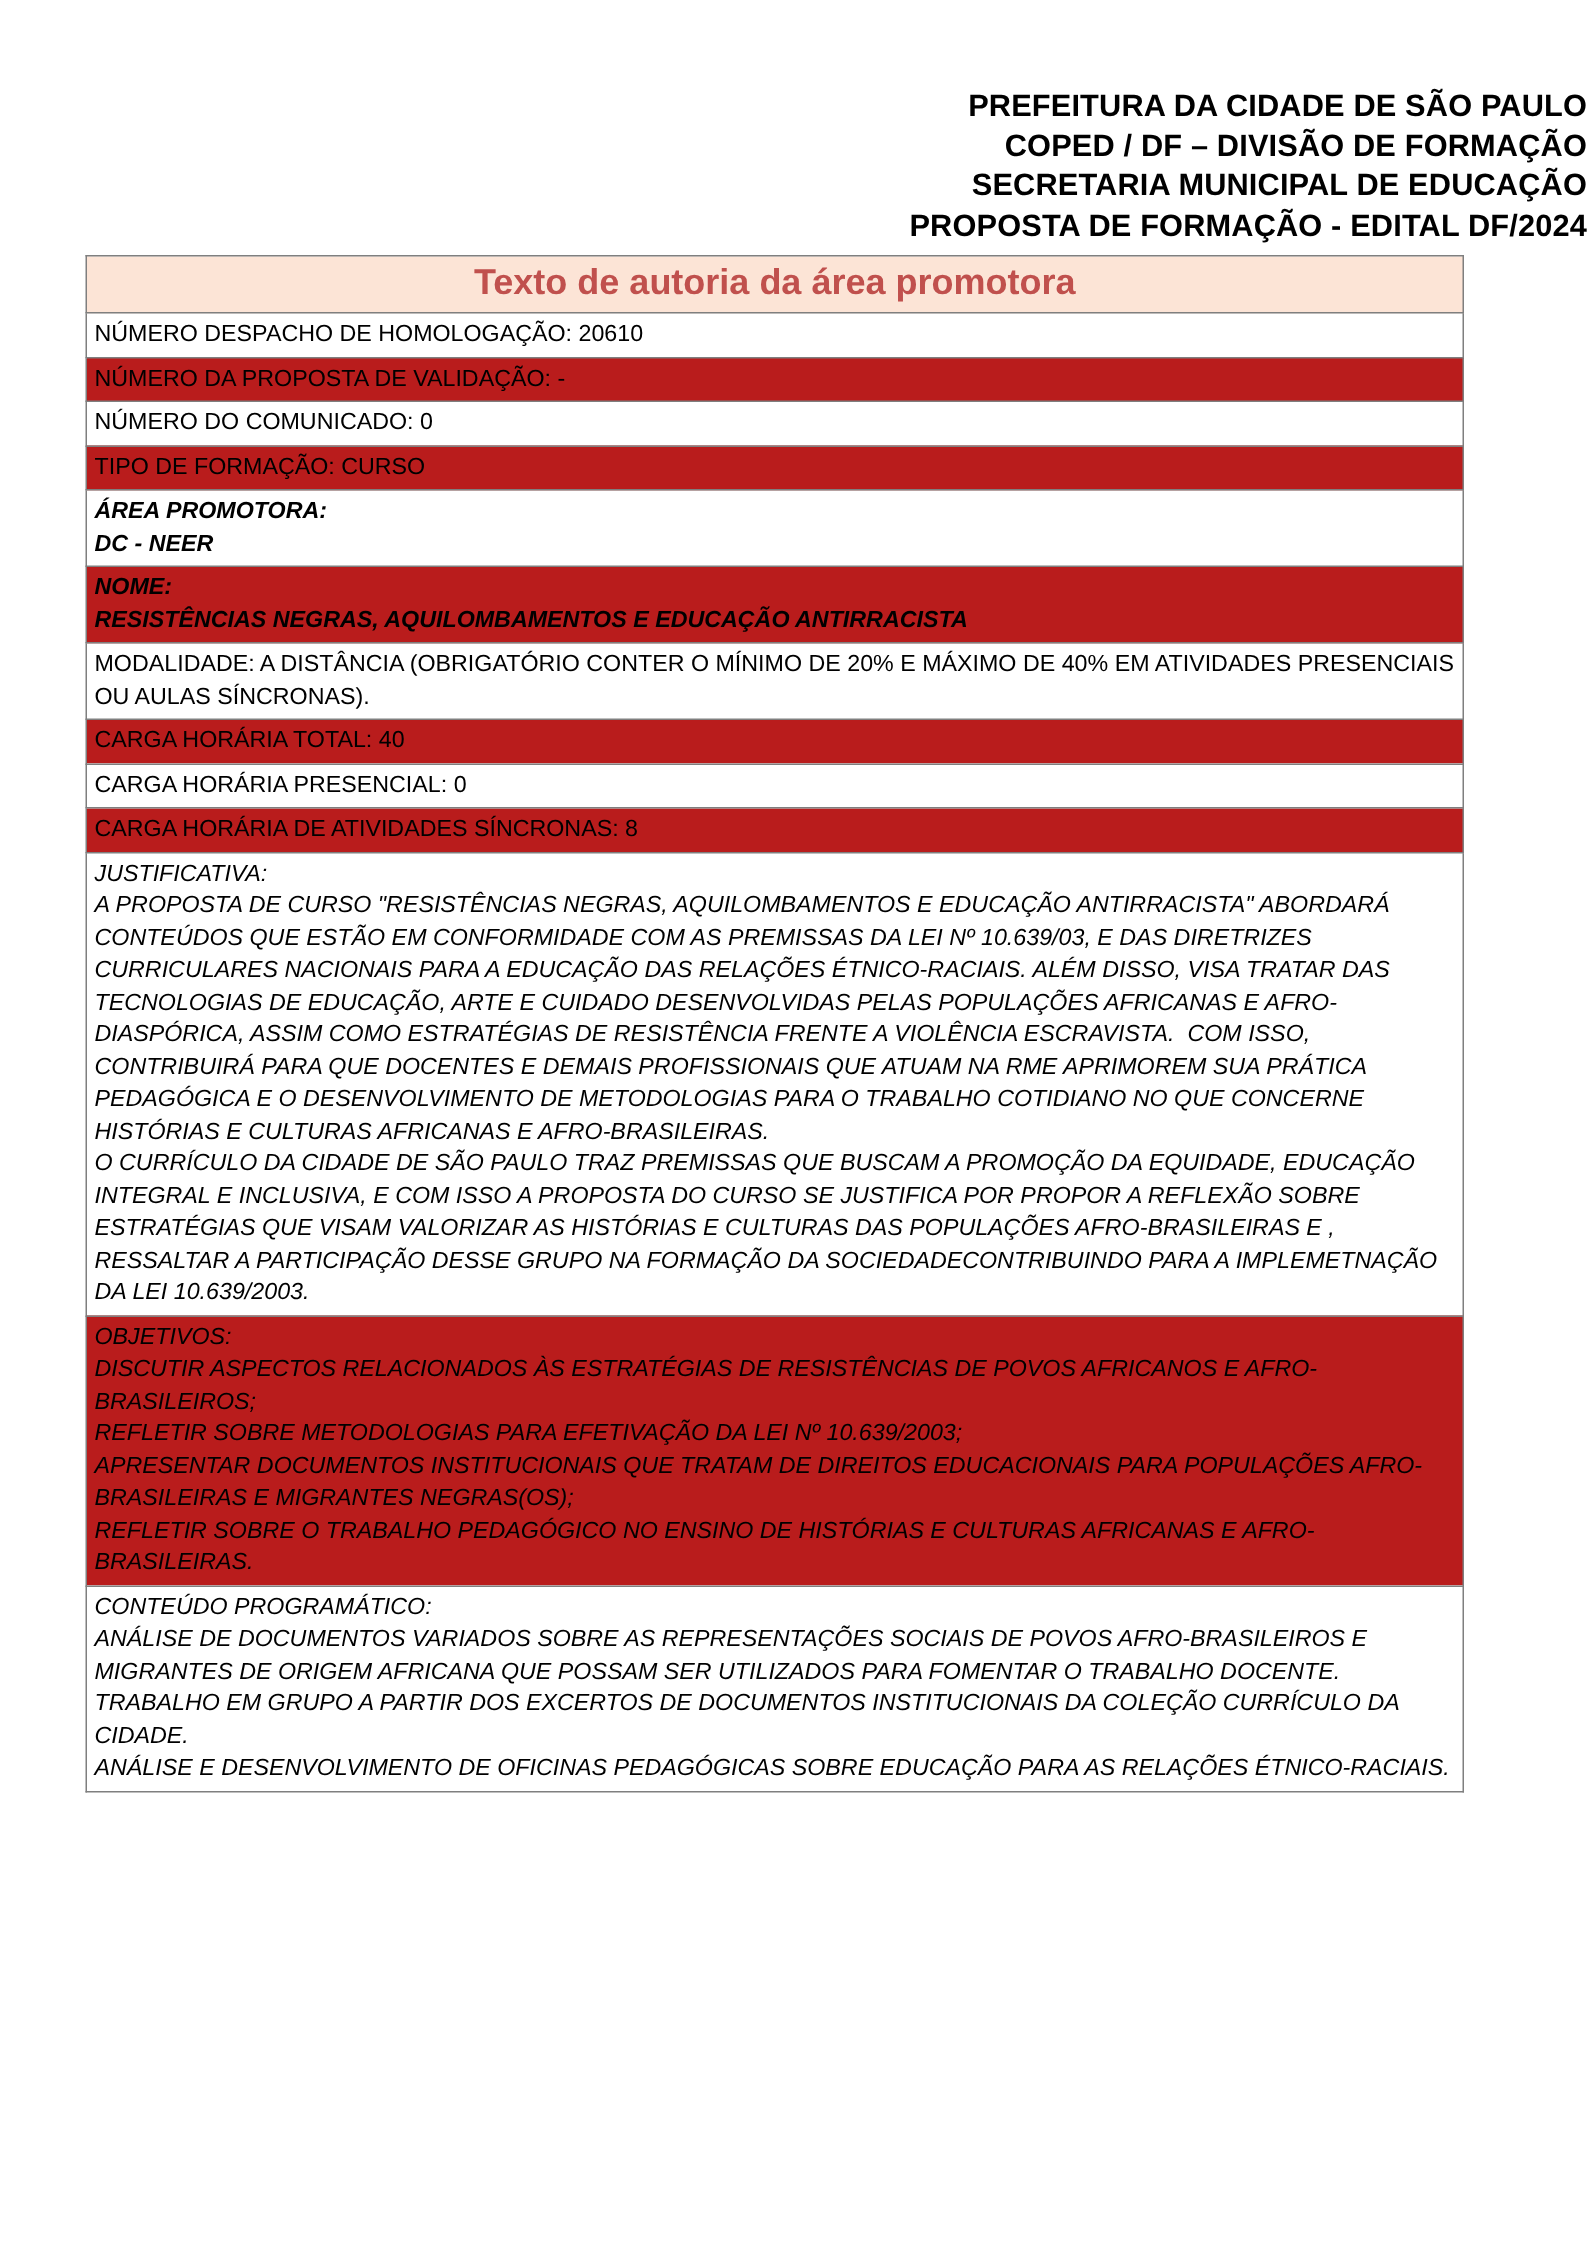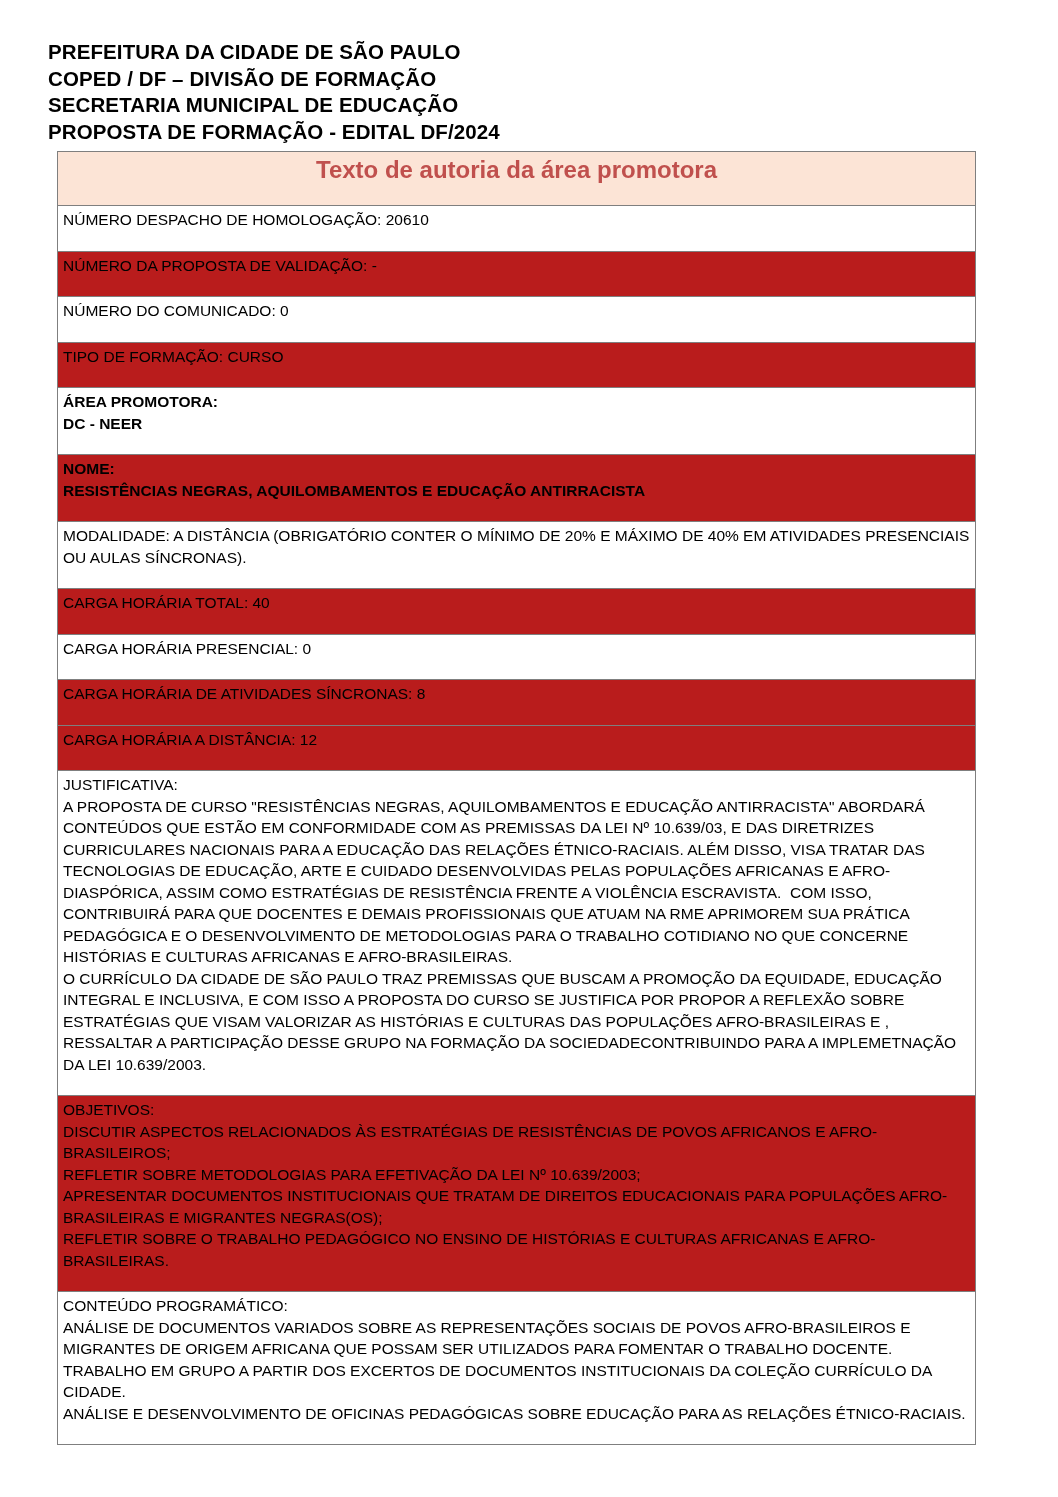--- a/index.html
+++ b/index.html
@@ -14,44 +14,43 @@
     color: #000000;
     overflow: hidden;
   }
   .page {
     position: relative;
     width: 1058px;
     height: 1497px;
     box-sizing: border-box;
   }
   .doc-header {
-    padding-top: 39px;
-    text-align: left;
-    margin-left: 48px;
+    padding-top: 58px;
+    text-align: right;
   }
   .doc-header .hline {
     font-size: 20.5px;
     font-weight: bold;
     line-height: 26.5px;
     letter-spacing: 0.1px;
     white-space: nowrap;
   }
   .table-wrap {
     margin-top: 6px;
     margin-left: 57px;
     width: 919px;
   }
   table.proposta {
     width: 919px;
     border-collapse: collapse;
     table-layout: fixed;
   }
   table.proposta td {
     border: 1px solid #7f7f7f;
-    padding: 3px 5px 20px 5px;
+    padding: 3px 5px 4px 5px;
     vertical-align: top;
     font-size: 15.5px;
     line-height: 21.5px;
     word-wrap: break-word;
   }
   td.banner {
     background: #fce4d6;
     border: none;
     text-align: center;
     padding: 4px 0 7px 0;
@@ -67,20 +66,21 @@
   }
   tr.plain > td {
     background: #ffffff;
   }
   td.bold, .bold {
     font-weight: bold;
   }
   .cellline {
     display: block;
     white-space: pre-wrap;
+    font-style: italic;
   }
 </style>
 </head>
 <body>
 
 <div class="page">
 
   <div class="doc-header">
     <div class="hline">PREFEITURA DA CIDADE DE SÃO PAULO</div>
     <div class="hline">COPED / DF – DIVISÃO DE FORMAÇÃO</div>
@@ -138,23 +138,20 @@
 
         <tr class="plain">
           <td>CARGA HORÁRIA PRESENCIAL: 0</td>
         </tr>
 
         <tr class="shade">
           <td>CARGA HORÁRIA DE ATIVIDADES SÍNCRONAS: 8</td>
         </tr>
 
 
-        <tr class="shade">
-          <td>CARGA HORÁRIA A DISTÂNCIA: 12</td>
-        </tr>
 
         <tr class="plain">
           <td>
             <span class="cellline">JUSTIFICATIVA:</span>
             <span class="cellline">A PROPOSTA DE CURSO "RESISTÊNCIAS NEGRAS, AQUILOMBAMENTOS E EDUCAÇÃO ANTIRRACISTA" ABORDARÁ CONTEÚDOS QUE ESTÃO EM CONFORMIDADE COM AS PREMISSAS DA LEI Nº 10.639/03, E DAS DIRETRIZES CURRICULARES NACIONAIS PARA A EDUCAÇÃO DAS RELAÇÕES ÉTNICO-RACIAIS. ALÉM DISSO, VISA TRATAR DAS TECNOLOGIAS DE EDUCAÇÃO, ARTE E CUIDADO DESENVOLVIDAS PELAS POPULAÇÕES AFRICANAS E AFRO-DIASPÓRICA, ASSIM COMO ESTRATÉGIAS DE RESISTÊNCIA FRENTE A VIOLÊNCIA ESCRAVISTA.  COM ISSO, CONTRIBUIRÁ PARA QUE DOCENTES E DEMAIS PROFISSIONAIS QUE ATUAM NA RME APRIMOREM SUA PRÁTICA PEDAGÓGICA E O DESENVOLVIMENTO DE METODOLOGIAS PARA O TRABALHO COTIDIANO NO QUE CONCERNE HISTÓRIAS E CULTURAS AFRICANAS E AFRO-BRASILEIRAS.</span>
             <span class="cellline">O CURRÍCULO DA CIDADE DE SÃO PAULO TRAZ PREMISSAS QUE BUSCAM A PROMOÇÃO DA EQUIDADE, EDUCAÇÃO INTEGRAL E INCLUSIVA, E COM ISSO A PROPOSTA DO CURSO SE JUSTIFICA POR PROPOR A REFLEXÃO SOBRE ESTRATÉGIAS QUE VISAM VALORIZAR AS HISTÓRIAS E CULTURAS DAS POPULAÇÕES AFRO-BRASILEIRAS E , RESSALTAR A PARTICIPAÇÃO DESSE GRUPO NA FORMAÇÃO DA SOCIEDADECONTRIBUINDO PARA A IMPLEMETNAÇÃO DA LEI 10.639/2003.</span>
           </td>
         </tr>
 
         <tr class="shade">

